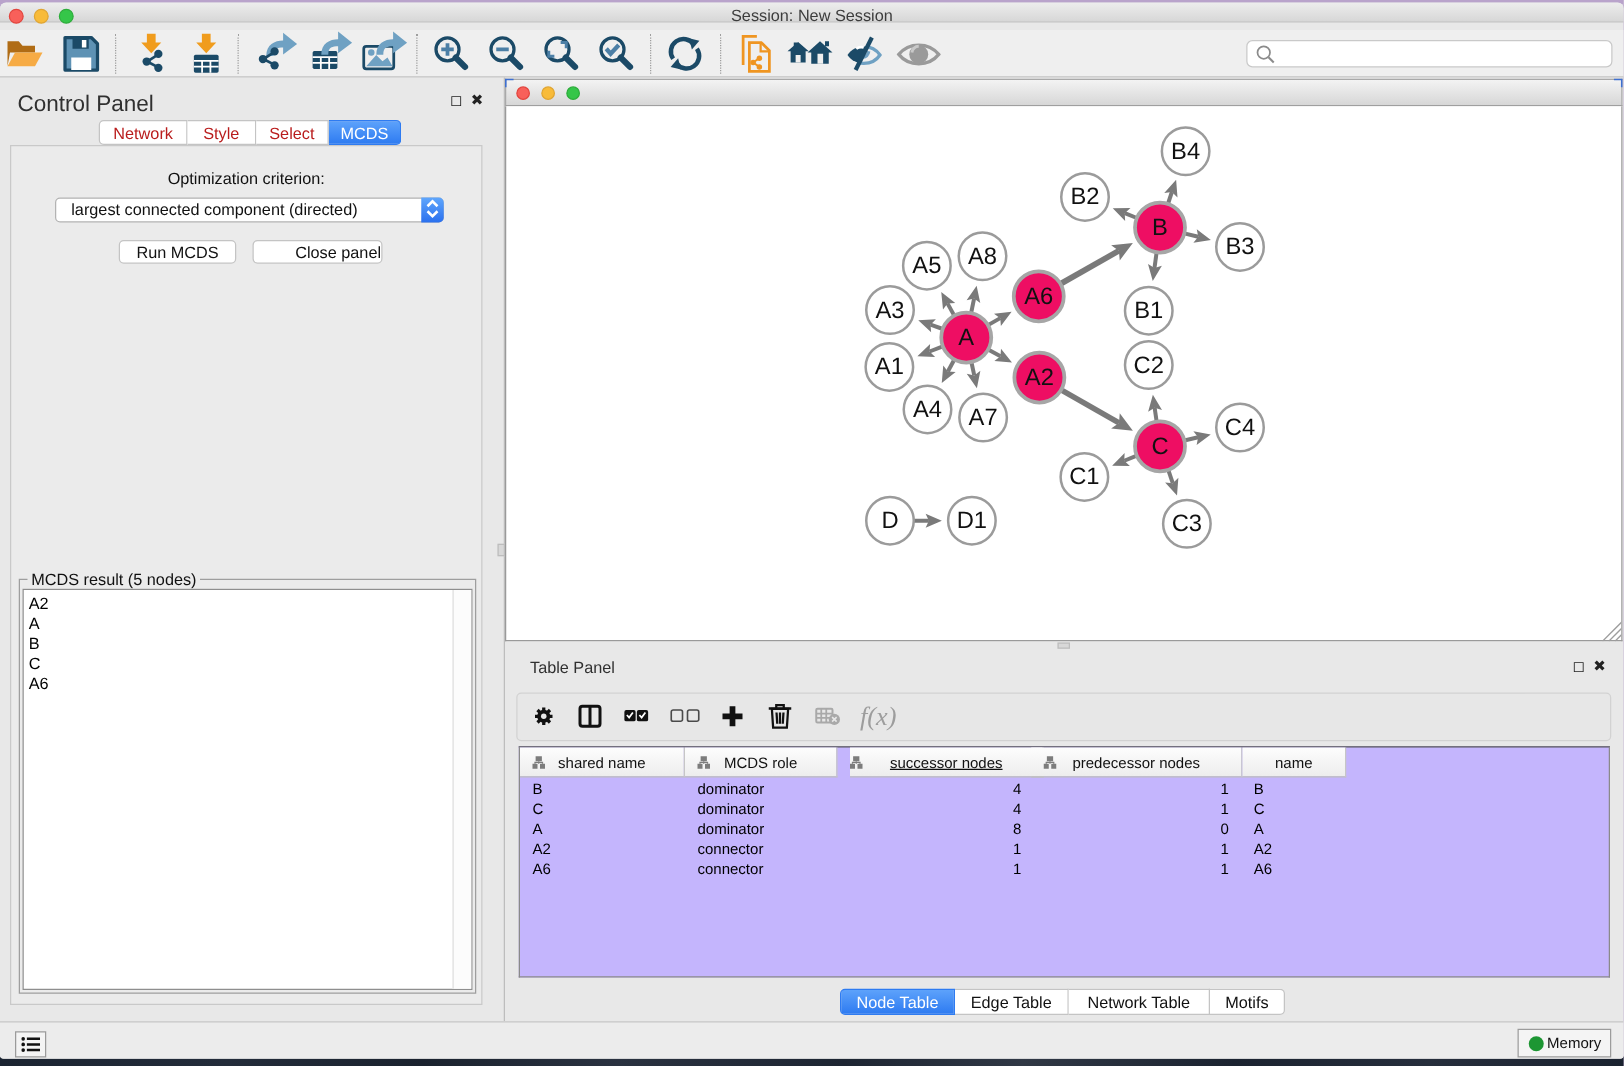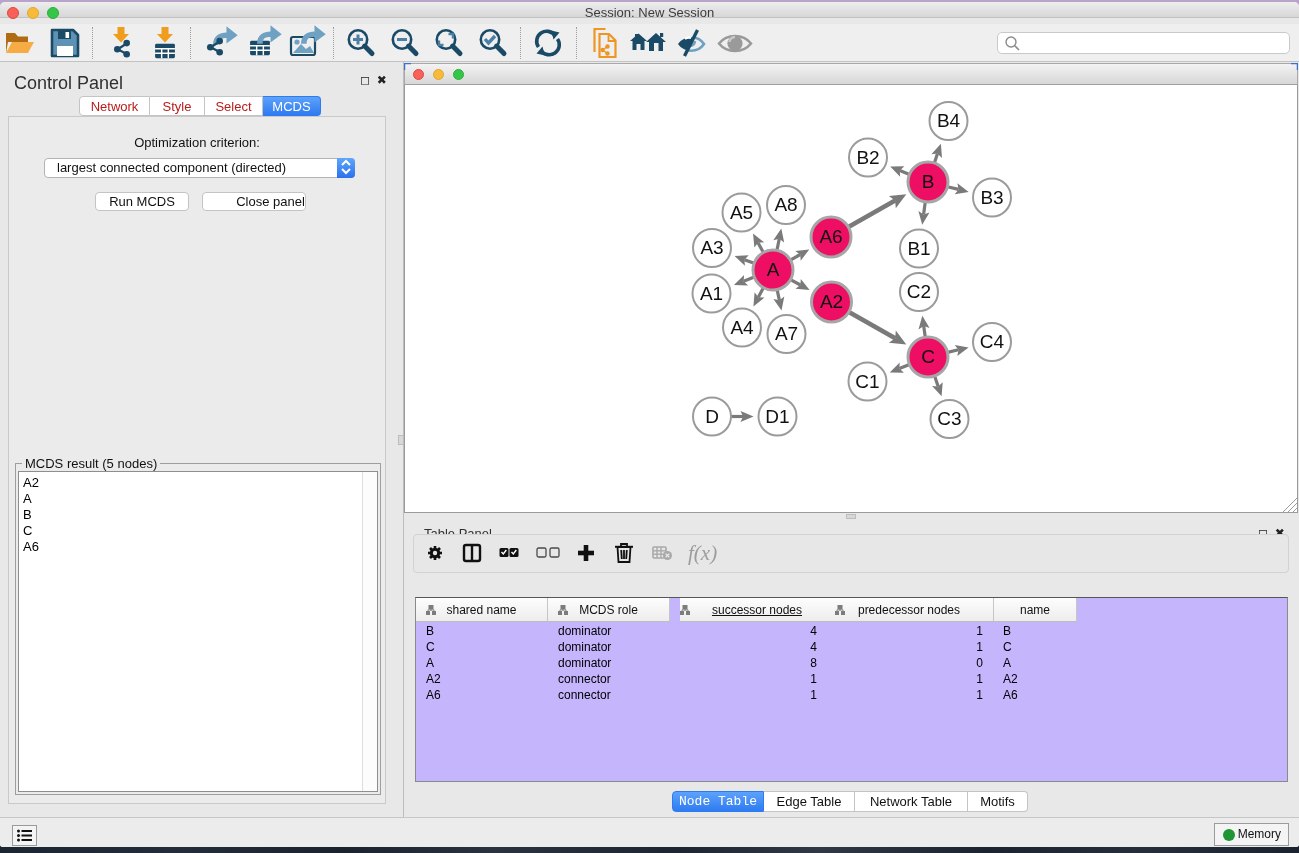--- a/index.html
+++ b/index.html
@@ -76,35 +76,35 @@
 .tls.r { left:8px; background:#f8605a; border:0.5px solid #e2453e; }
 .tls.y { left:28px; background:#f8bb39; border:0.5px solid #e0a532; }
 .tls.g { left:48px; background:#35c649; border:0.5px solid #2dad3b; }
 #net-canvas { position:absolute; left:0; top:22px; width:894px; height:428px;
   background:#fff; border:1px solid #9a9a9a; border-top:none; }
 #graph text { font-size:19px; fill:#111; text-anchor:middle; }
 .corner { position:absolute; width:7px; height:7px; z-index:5; }
 
 
 #tp-title { position:absolute; left:424px; top:524px; font-size:13px; color:#303030; }
-#tp-toolbar { position:absolute; left:413px; top:532px; width:876px; height:39px;
+#tp-toolbar { position:absolute; left:413px; top:552px; width:876px; height:39px;
   background:#e7e7e7; border:1px solid #d2d2d2; border-radius:4px; }
 #table { position:absolute; left:415px; top:595px; width:873px; height:185px;
   background:#c4b5fd; border:1px solid #8a8a8a; border-top:1px solid #565656; font-size:12px; }
 .th { position:absolute; top:0; height:24px; background:linear-gradient(#fdfdfd,#ededed);
   border-right:1px solid #c6c6c6; border-bottom:1px solid #bdbdbd;
   text-align:center; line-height:24px; color:#111; }
 .td { position:absolute; height:16px; line-height:16px; color:#000; }
 .num { text-align:right; }
 
 
 #bot-tabs { position:absolute; left:672px; top:789px; height:21px; display:flex; font-size:13px; }
 #bot-tabs .tab { background:#fff; border:1px solid #c4c4c4; border-left:none;
   display:flex; align-items:center; justify-content:center; color:#111; }
-#bot-tabs .tab:first-child { border-left:1px solid #c4c4c4; border-radius:4px 0 0 4px;font-family:Liberation Mono, monospace; }
+#bot-tabs .tab:first-child { border-left:1px solid #c4c4c4; border-radius:4px 0 0 4px; }
 #bot-tabs .tab:last-child { border-radius:0 4px 4px 0; }
 #bot-tabs .tab.sel { background:linear-gradient(#5da2fb,#2e7bf1); color:#fff; border-color:#2e7bf1; }
 
 
 #statusbar { position:absolute; left:0; top:815px; width:100%; height:30px;
   background:#ececec; border-top:1px solid #c6c6c6; }
 #listbtn { position:absolute; left:12px; top:7px; width:25px; height:21px;
   background:#f4f4f4; border:1px solid #9b9b9b; }
 #membtn { position:absolute; left:1214px; top:5px; width:75px; height:23px;
   background:#f4f4f4; border:1px solid #9b9b9b; font-size:12px; color:#111;

